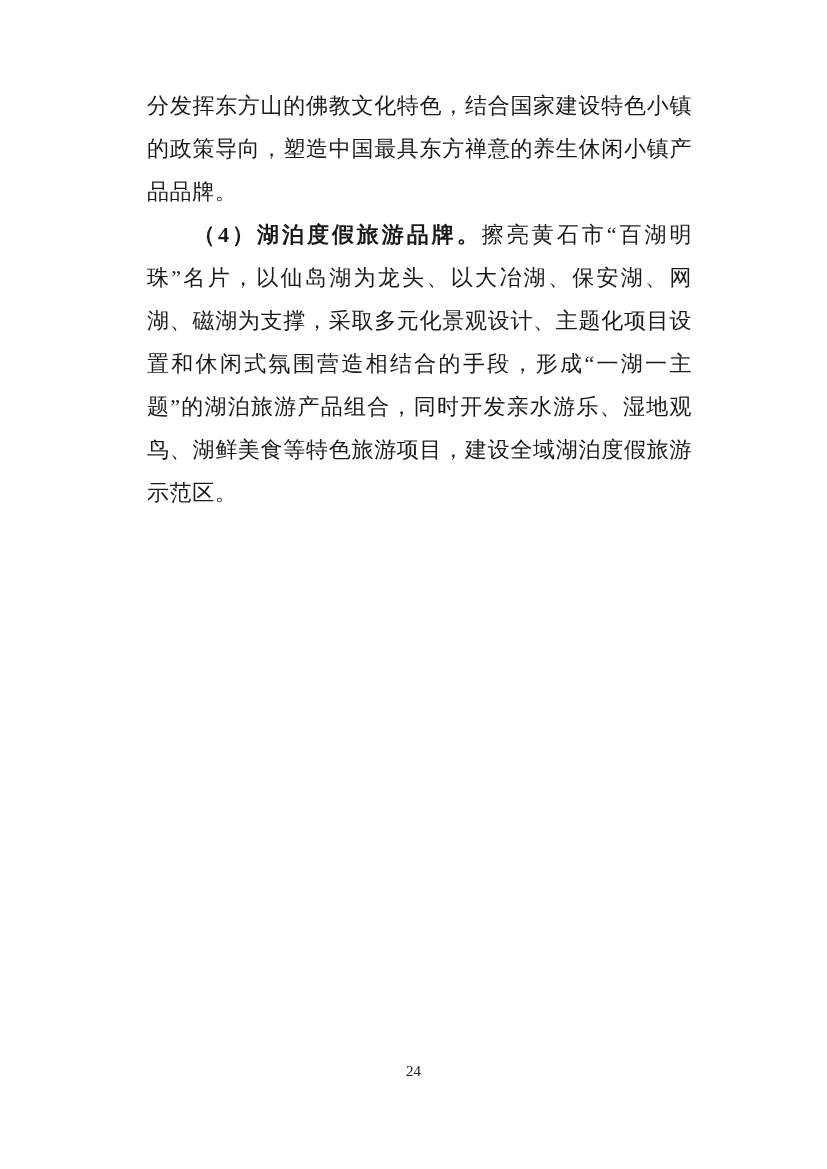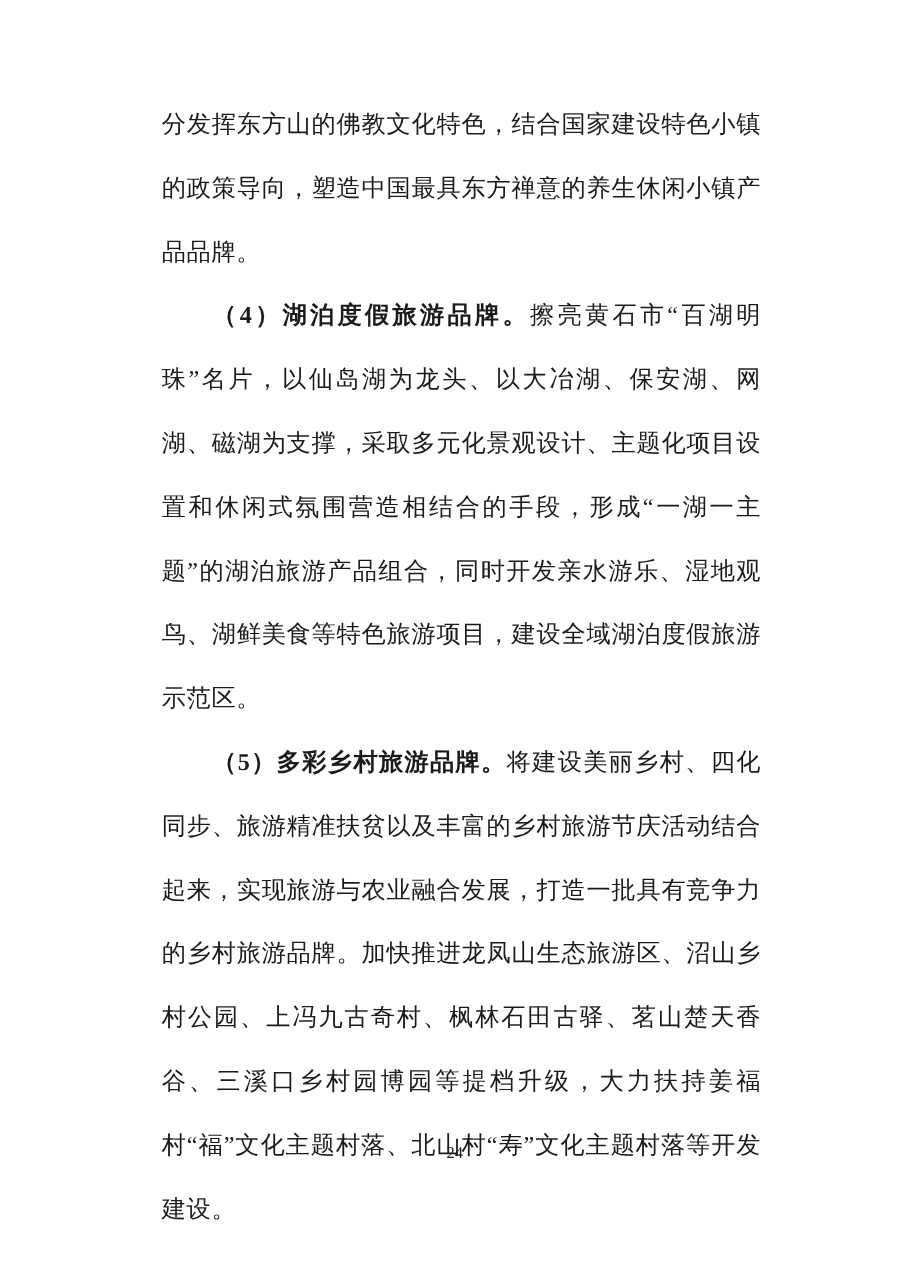--- a/index.html
+++ b/index.html
@@ -19,59 +19,58 @@
   .content {
     position: absolute;
     left: 147px;
     top: 84px;
     width: 545px;
   }
   .para {
     margin: 0;
     padding: 0;
     font-size: 22px;
-    line-height: 58px;
+    line-height: 43px;
     letter-spacing: 0.6px;
     text-align: justify;
     text-justify: inter-character;
     word-break: break-all;
   }
   .para.indent {
     text-indent: 46px;
   }
   .para .lead {
     font-weight: bold;
   }
   .para.heading {
     font-weight: bold;
   }
   .footer {
     position: absolute;
     left: 0;
     width: 100%;
-    top: 1040px;
+    top: 1062px;
     text-align: center;
   }
   .page-num {
     font-size: 15px;
     color: #1a1a1a;
     font-family: "Liberation Serif", "DejaVu Serif", serif;
   }
 </style>
 </head>
 <body>
 
 <div class="page">
   <div class="content">
 
     <p class="para"><span>分发挥东方山的佛教文化特色，结合国家建设特色小镇的政策导向，塑造中国最具东方禅意的养生休闲小镇产品品牌。</span></p>
 
     <p class="para indent"><span class="lead">（4）湖泊度假旅游品牌。</span><span>擦亮黄石市“百湖明珠”名片，以仙岛湖为龙头、以大冶湖、保安湖、网湖、磁湖为支撑，采取多元化景观设计、主题化项目设置和休闲式氛围营造相结合的手段，形成“一湖一主题”的湖泊旅游产品组合，同时开发亲水游乐、湿地观鸟、湖鲜美食等特色旅游项目，建设全域湖泊度假旅游示范区。</span></p>
 
-    <p class="para indent"><span class="lead">（5）多彩乡村旅游品牌。</span><span>将建设美丽乡村、四化同步、旅游精准扶贫以及丰富的乡村旅游节庆活动结合起来，实现旅游与农业融合发展，打造一批具有竞争力的乡村旅游品牌。加快推进龙凤山生态旅游区、沼山乡村公园、上冯九古奇村、枫林石田古驿、茗山楚天香谷、三溪口乡村园博园等提档升级，大力扶持姜福村“福”文化主题村落、北山村“寿”文化主题村落等开发建设。</span></p>
 
 
 
 
   </div>
 
   <div class="footer">
     <span class="page-num">24</span>
   </div>
 </div>

